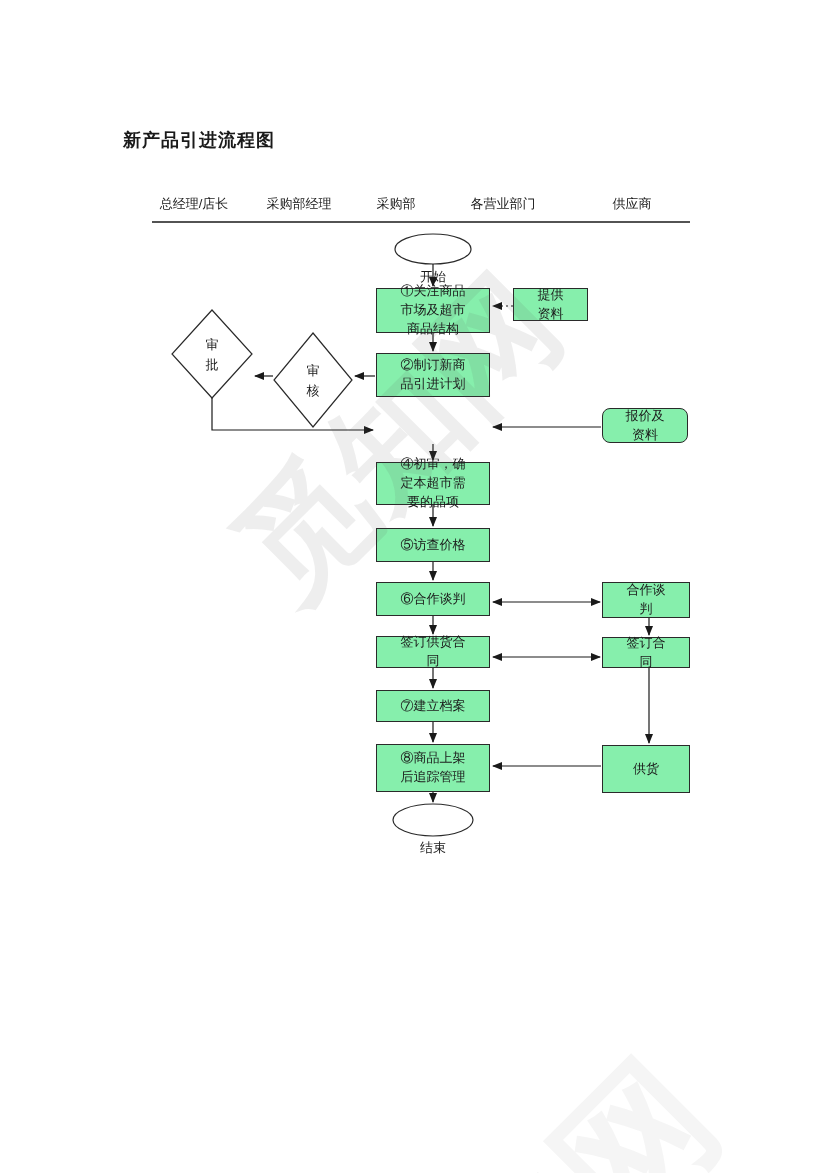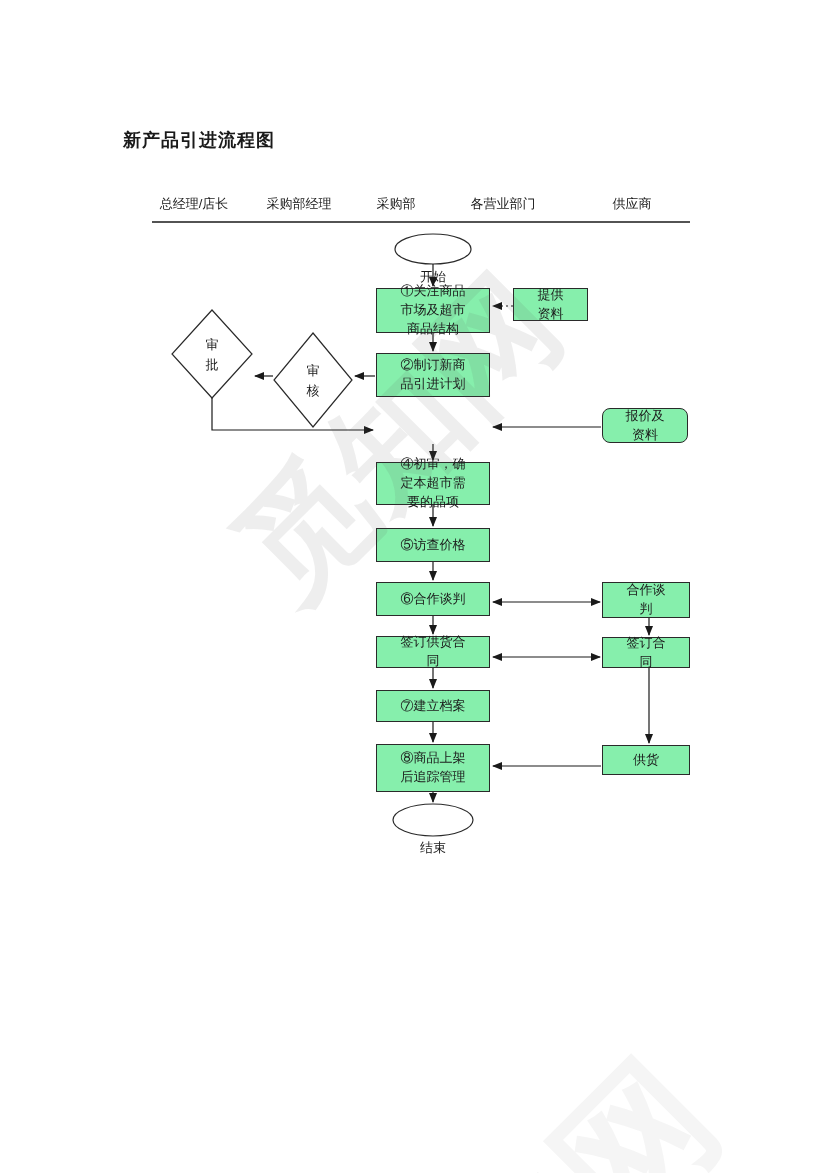--- a/index.html
+++ b/index.html
@@ -59,21 +59,21 @@
   <div class="node" style="left:376px; top:528px; width:114px; height:34px;">⑤访查价格</div>
   <div class="node" style="left:376px; top:582px; width:114px; height:34px;">⑥合作谈判</div>
   <div class="node" style="left:376px; top:636px; width:114px; height:32px;">签订供货合同</div>
   <div class="node" style="left:376px; top:690px; width:114px; height:32px;">⑦建立档案</div>
   <div class="node" style="left:376px; top:744px; width:114px; height:48px;">⑧商品上架后追踪管理</div>
 
   <div class="node" style="left:513px; top:288px; width:75px; height:33px;font-family:Liberation Serif, serif;">提供资料</div>
   <div class="node" style="left:602px; top:408px; width:86px; height:35px;border-radius:8px;">报价及资料</div>
   <div class="node" style="left:602px; top:582px; width:88px; height:36px;">合作谈判</div>
   <div class="node" style="left:602px; top:637px; width:88px; height:31px;">签订合同</div>
-  <div class="node" style="left:602px; top:745px; width:88px; height:30px;">供货</div>
+  <div class="node" style="left:602px; top:745px; width:88px; height:48px;">供货</div>
 
   <svg class="wires" width="830" height="1173" viewBox="0 0 830 1173">
     <defs>
       <marker id="arr" markerWidth="10" markerHeight="8" refX="9" refY="4" orient="auto" markerUnits="userSpaceOnUse">
         <path d="M0,0 L10,4 L0,8 Z" fill="#1a1a1a"></path>
       </marker>
     </defs>
 
     <line x1="152" y1="222" x2="690" y2="222" stroke="#1a1a1a" stroke-width="1.4"></line>
 

